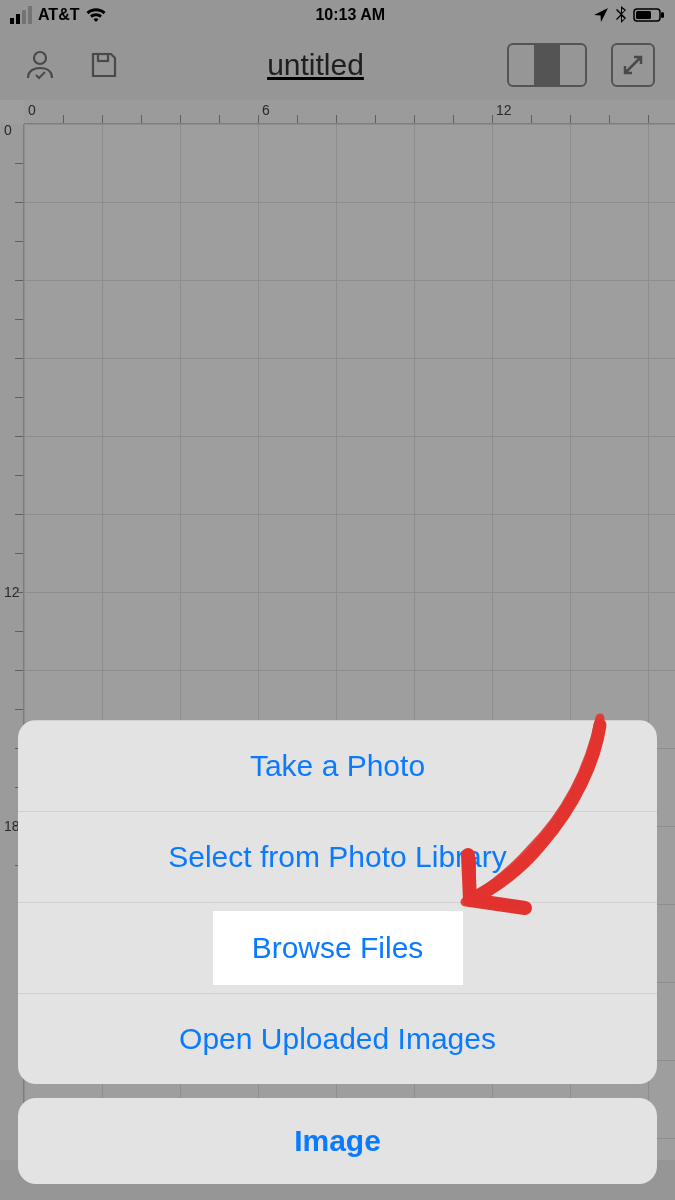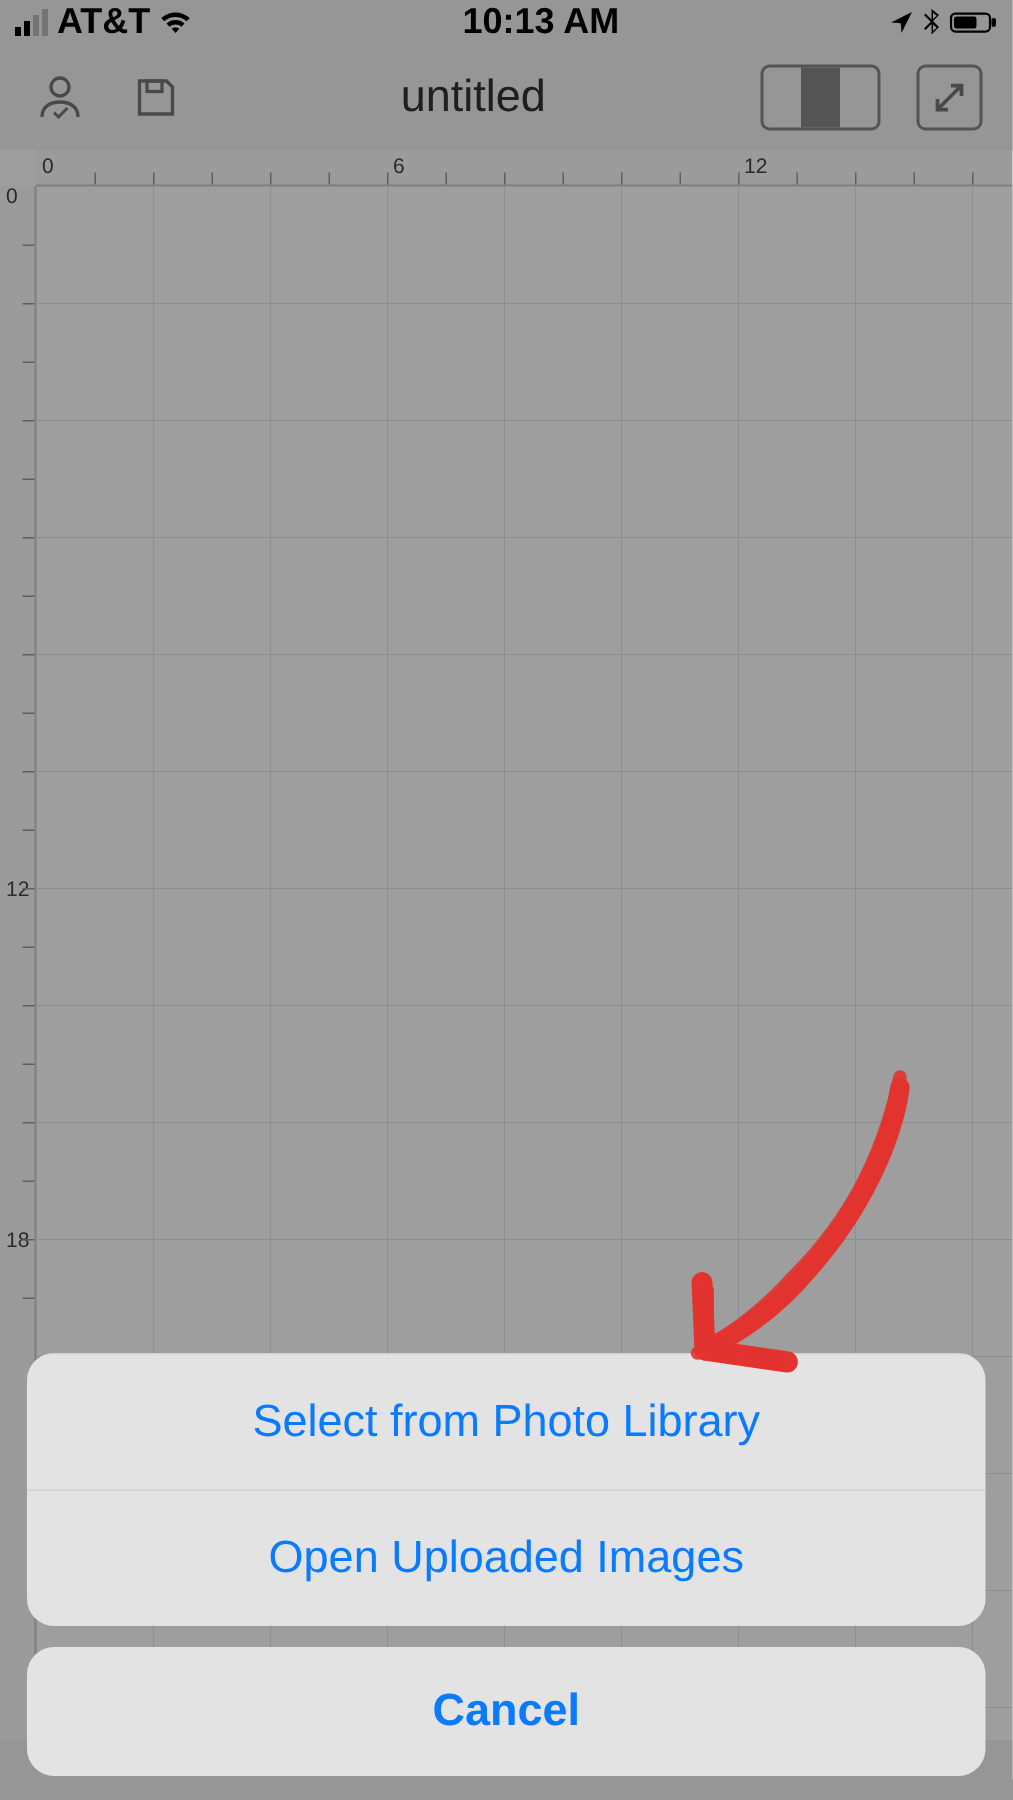--- a/index.html
+++ b/index.html
@@ -1,32 +1,32 @@
 <!DOCTYPE html>
 <html><head>
 <meta charset="utf-8">
 <style>
 * { margin: 0; padding: 0; box-sizing: border-box; }
 html, body { width: 675px; height: 1200px; overflow: hidden; font-family: -apple-system, "Helvetica Neue", Helvetica, Arial, sans-serif; }
 body { background: #f2f2f2; position: relative; }
 
 
-.status-bar { height: 30px; display: flex; align-items: center; justify-content: space-between; padding: 0 10px; font-size: 24px; font-weight: 600; color: #000; }
+.status-bar { height: 30px; display: flex; align-items: center; justify-content: space-between; padding: 0 10px; font-size: 16px; font-weight: 600; color: #000; }
 .status-left { display: flex; align-items: center; gap: 6px; }
 .status-right { display: flex; align-items: center; gap: 6px; }
 .signal-bars { display: inline-flex; align-items: flex-end; gap: 2px; }
 .signal-bars span { width: 4px; background: #000; display: inline-block; }
 .signal-bars span:nth-child(1){height:6px;background:#000;}
 .signal-bars span:nth-child(2){height:10px;background:#000;}
 .signal-bars span:nth-child(3){height:14px;background:#bbb;}
 .signal-bars span:nth-child(4){height:18px;background:#bbb;}
 .wifi { font-size:20px; }
 
 
-.toolbar { height: 70px; display: flex; align-items: center; justify-content: space-between; padding: 0 20px; }
+.toolbar { height: 70px; display: flex; align-items: center; justify-content: space-between; padding: 0 20px; text-decoration: underline; }
 .toolbar-left, .toolbar-right { display: flex; align-items: center; gap: 24px; }
 .toolbar-title { font-size: 30px; color: #333; }
 .icon-btn { width: 40px; height: 40px; display: flex; align-items: center; justify-content: center; color: #777; }
 .column-toggle { width: 80px; height: 44px; border: 2px solid #888; border-radius: 6px; display: flex; }
 .column-toggle div { flex:1; }
 .column-toggle div:nth-child(2){ background:#888; }
 .expand-box { width:44px; height:44px; border:2px solid #888; border-radius:6px; display:flex; align-items:center; justify-content:center; }
 
 
 .canvas-area { position: relative; background: #fff; height: 1060px; }
@@ -176,24 +176,29 @@
       <span class="tick" style="top:702px"></span>
       <span class="tick" style="top:741px"></span>
   </div>
   <div class="grid"></div>
 </div>
 
 <div class="overlay"></div>
 
 <div class="action-sheet">
   <div class="sheet-group">
+    <div class="sheet-option">Take a Photo</div>
     <div class="sheet-option">Select from Photo Library</div>
+    <div class="sheet-option">
+      <div class="highlight-box"></div>
+      <span>Browse Files</span>
+    </div>
     <div class="sheet-option">Open Uploaded Images</div>
   </div>
-  <div class="sheet-cancel">Cancel</div>
+  <div class="sheet-cancel">Image</div>
 </div>
 
 <svg class="annotation" style="left:430px; top:710px;" width="190" height="220" viewBox="0 0 190 220">
   <path d="M170 15 C 165 50, 145 95, 110 135 C 85 165, 60 180, 40 190" stroke="#e2332f" stroke-width="13" fill="none" stroke-linecap="round"></path>
   <path d="M170 8 C 160 55, 140 100, 100 140 C 75 168, 52 182, 35 192" stroke="#e2332f" stroke-width="9" fill="none" stroke-linecap="round" opacity="0.9"></path>
   <path d="M40 190 L38 145" stroke="#e2332f" stroke-width="14" fill="none" stroke-linecap="round"></path>
   <path d="M40 190 L95 198" stroke="#e2332f" stroke-width="14" fill="none" stroke-linecap="round"></path>
   <path d="M42 186 L42 150" stroke="#e2332f" stroke-width="8" fill="none" stroke-linecap="round" opacity="0.85"></path>
   <path d="M42 188 L88 195" stroke="#e2332f" stroke-width="8" fill="none" stroke-linecap="round" opacity="0.85"></path>
 </svg>

